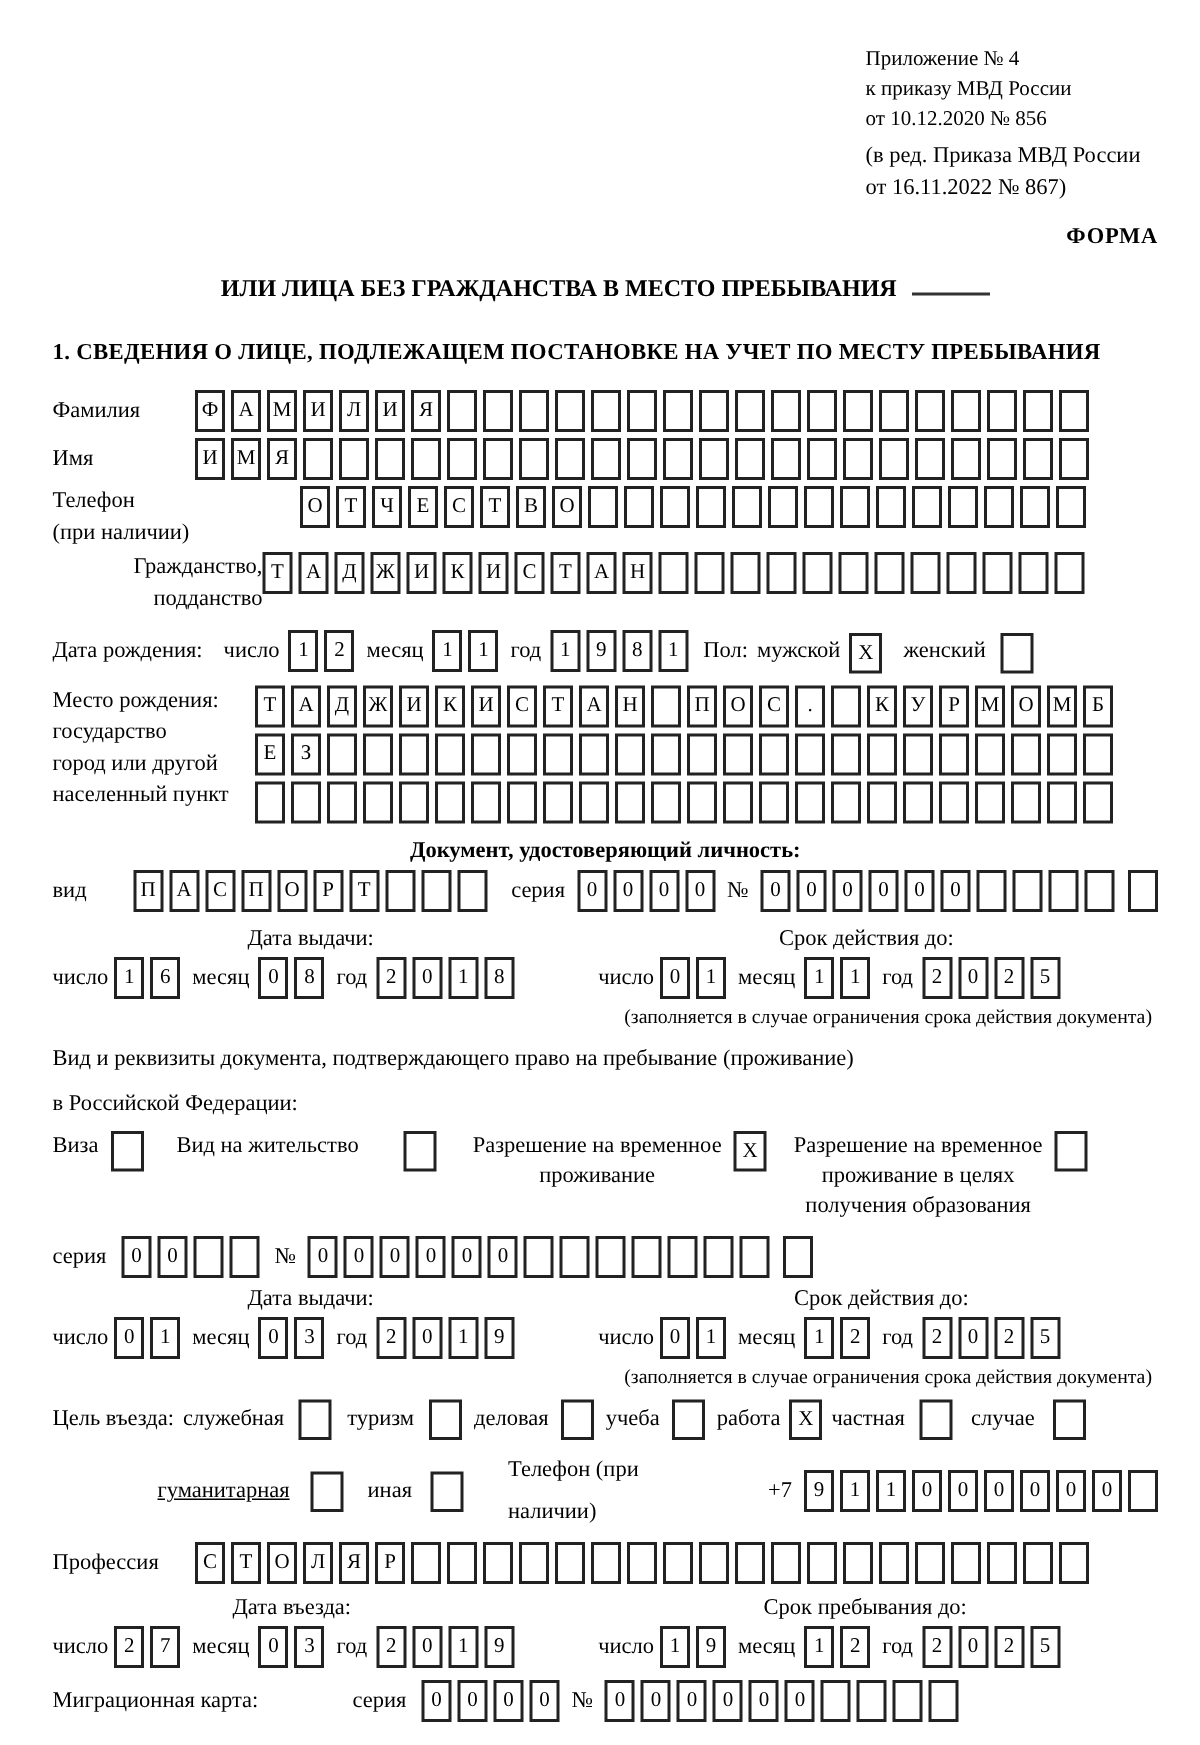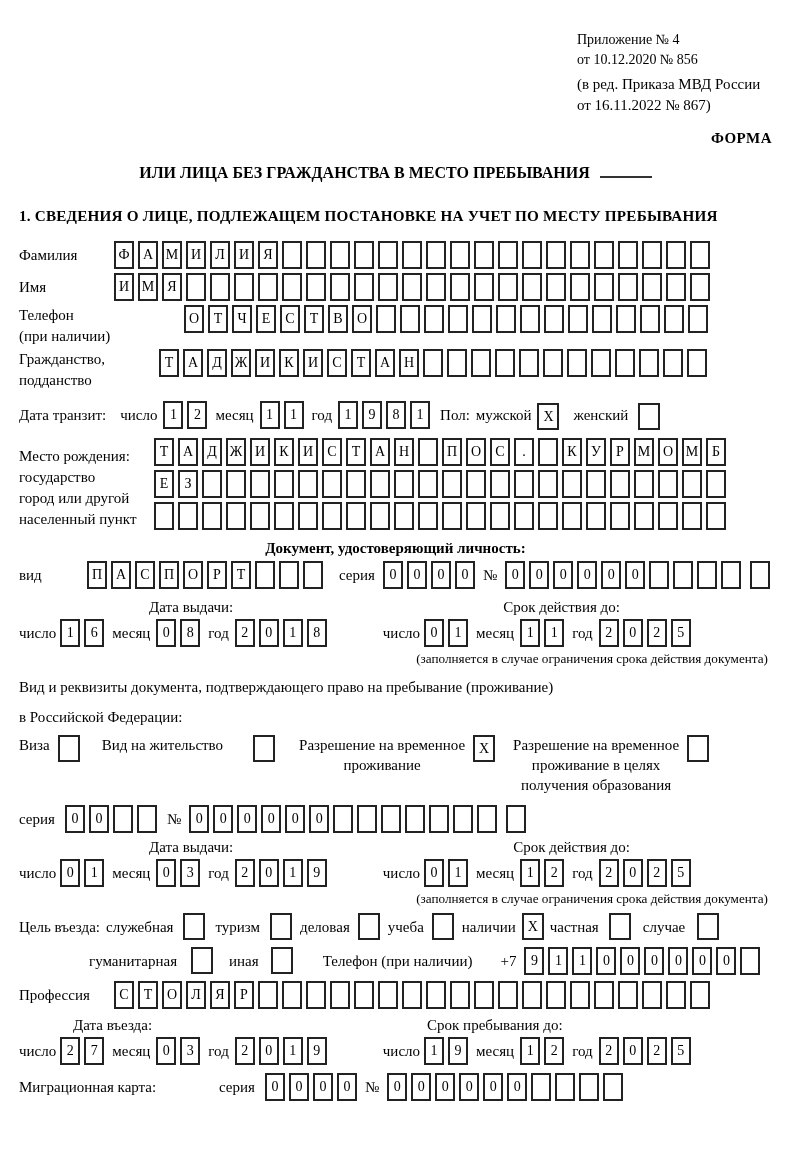--- a/index.html
+++ b/index.html
@@ -1,21 +1,21 @@
 <!DOCTYPE html>
 <html><head>
 <meta charset="utf-8">
 <style>
   html,body { margin:0; padding:0; background:#fff; }
   body {
     width:800px; height:1163px; overflow:hidden;
     font-family:"Liberation Serif", serif; color:#000;
     -webkit-font-smoothing:antialiased;
   }
-  .page { box-sizing:border-box; width:800px; height:1163px; padding:30px 28px 0 19px;border-radius:13px; }
+  .page { box-sizing:border-box; width:800px; height:1163px; padding:30px 28px 0 35px;border-radius:13px; }
 
   
   .appendix { margin-left:auto; width:195px; font-size:14px; line-height:1.42; }
   .appendix .edition { font-size:15px; margin-top:4px; line-height:1.42; }
   .forma { text-align:right; font-weight:bold; font-size:15px; margin-top:14px; letter-spacing:.5px; }
 
   
   .title { text-align:center; font-weight:bold; font-size:16px; line-height:1.45; margin-top:14px; }
   .blank-line { display:inline-block; width:52px; border-bottom:2px solid #333; height:14px; margin-left:10px; }
 
@@ -51,20 +51,21 @@
   .caps-row { display:flex; margin-top:8px; }
   .plain { font-size:15px; line-height:28px; }
 </style>
 </head>
 <body>
 
 <div class="page">
 
   <div class="appendix">
     <div>Приложение № 4</div>
+    <div>к приказу МВД России</div>
     <div>от 10.12.2020 № 856</div>
     <div class="edition">
       <div>(в ред. Приказа МВД России</div>
       <div>от 16.11.2022 № 867)</div>
     </div>
   </div>
 
   <div class="forma">ФОРМА</div>
 
   <div class="title">
@@ -158,21 +159,21 @@
         <span class="cell"></span>
         <span class="cell"></span>
         <span class="cell"></span>
         <span class="cell"></span>
         <span class="cell"></span>
         <span class="cell"></span>
       </span>
   </div>
 
   <div class="row" style="margin-top:2px;">
-    <span class="lbl multi" style="width:140px;">Гражданство,
+    <span class="lbl multi" style="width:140px;text-align:right;">Гражданство,
 подданство</span>
     <span class="cells">
         <span class="cell">Т</span>
         <span class="cell">А</span>
         <span class="cell">Д</span>
         <span class="cell">Ж</span>
         <span class="cell">И</span>
         <span class="cell">К</span>
         <span class="cell">И</span>
         <span class="cell">С</span>
@@ -188,21 +189,21 @@
         <span class="cell"></span>
         <span class="cell"></span>
         <span class="cell"></span>
         <span class="cell"></span>
         <span class="cell"></span>
         <span class="cell"></span>
       </span>
   </div>
 
   <div class="row" style="margin-top:10px;">
-    <span class="plain">Дата транзит:</span>
+    <span class="plain">Дата рождения:</span>
     <span class="plain dl" style="margin-left:14px;">число</span>
     <span class="cells">
         <span class="cell">1</span>
         <span class="cell">2</span>
       </span>
     <span class="plain dl">месяц</span>
     <span class="cells">
         <span class="cell">1</span>
         <span class="cell">1</span>
       </span>
@@ -213,21 +214,21 @@
         <span class="cell">8</span>
         <span class="cell">1</span>
       </span>
     <span class="plain" style="margin-left:10px;">Пол:</span>
     <span class="plain" style="margin-left:6px;">мужской</span>
     <span class="checkbox" style="margin-left:6px;margin-top:2px;">X</span>
     <span class="plain" style="margin-left:14px;">женский</span>
     <span class="checkbox" style="margin-left:10px;margin-top:2px;"></span>
   </div>
 
-  <div class="row" style="margin-top:8px;align-items:flex-end;">
+  <div class="row" style="margin-top:8px;">
     <span class="lbl multi" style="width:135px;">Место рождения:
 государство
 город или другой
 населенный пункт</span>
     <span class="stack">
       <span class="cells">
           <span class="cell">Т</span>
           <span class="cell">А</span>
           <span class="cell">Д</span>
           <span class="cell">Ж</span>
@@ -493,30 +494,30 @@
   <div class="row" style="margin-top:6px; align-items:center;">
     <span class="plain">Цель въезда:</span>
     <span class="plain" style="margin-left:6px;">служебная</span>
     <span class="checkbox" style="margin-left:10px;"></span>
     <span class="plain" style="margin-left:10px;">туризм</span>
     <span class="checkbox" style="margin-left:10px;"></span>
     <span class="plain" style="margin-left:8px;">деловая</span>
     <span class="checkbox" style="margin-left:8px;"></span>
     <span class="plain" style="margin-left:8px;">учеба</span>
     <span class="checkbox" style="margin-left:8px;"></span>
-    <span class="plain" style="margin-left:8px;">наличии</span>
+    <span class="plain" style="margin-left:8px;">работа</span>
     <span class="checkbox" style="margin-left:6px;">X</span>
     <span class="plain" style="margin-left:6px;">частная</span>
     <span class="checkbox" style="margin-left:10px;"></span>
     <span class="plain" style="margin-left:12px;">случае</span>
     <span class="checkbox" style="margin-left:12px;"></span>
   </div>
 
   <div class="row" style="margin-top:6px; align-items:center;">
-    <span class="plain" style="margin-left:70px;">гуманитарная</span>
+    <span class="plain" style="margin-left:70px;text-decoration:underline;">гуманитарная</span>
     <span class="checkbox" style="margin-left:14px;"></span>
     <span class="plain" style="margin-left:16px;">иная</span>
     <span class="checkbox" style="margin-left:12px;"></span>
     <span class="plain" style="margin-left:30px;">Телефон (при наличии)</span>
     <span class="plain" style="margin-left:28px;margin-right:8px;">+7</span>
     <span class="cells">
         <span class="cell">9</span>
         <span class="cell">1</span>
         <span class="cell">1</span>
         <span class="cell">0</span>
@@ -554,21 +555,21 @@
         <span class="cell"></span>
         <span class="cell"></span>
         <span class="cell"></span>
         <span class="cell"></span>
         <span class="cell"></span>
         <span class="cell"></span>
       </span>
   </div>
 
   <div class="caps-row" style="margin-top:6px;">
-    <span class="cap" style="margin-left:54px;">Дата въезда:</span>
+    <span class="cap" style="margin-left:120px;">Дата въезда:</span>
     <span class="cap" style="margin-left:275px;">Срок пребывания до:</span>
   </div>
 
   <div class="row" style="margin-top:2px;">
     <span class="plain">число</span>
     <span class="cells" style="margin-left:4px;">
         <span class="cell">2</span>
         <span class="cell">7</span>
       </span>
     <span class="plain dl">месяц</span>

